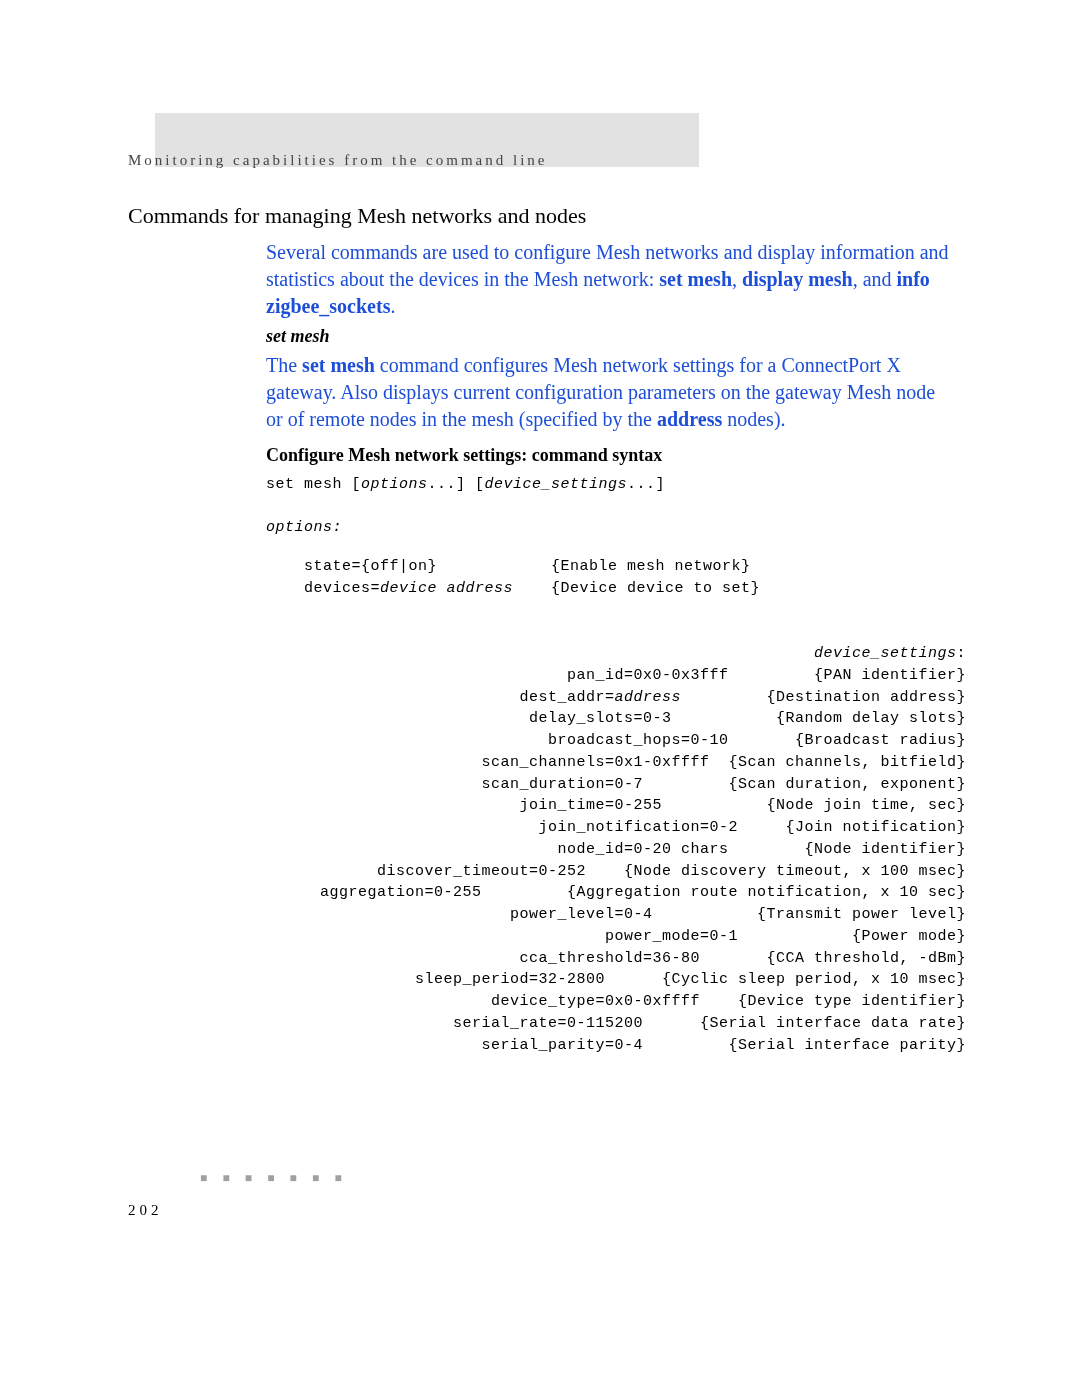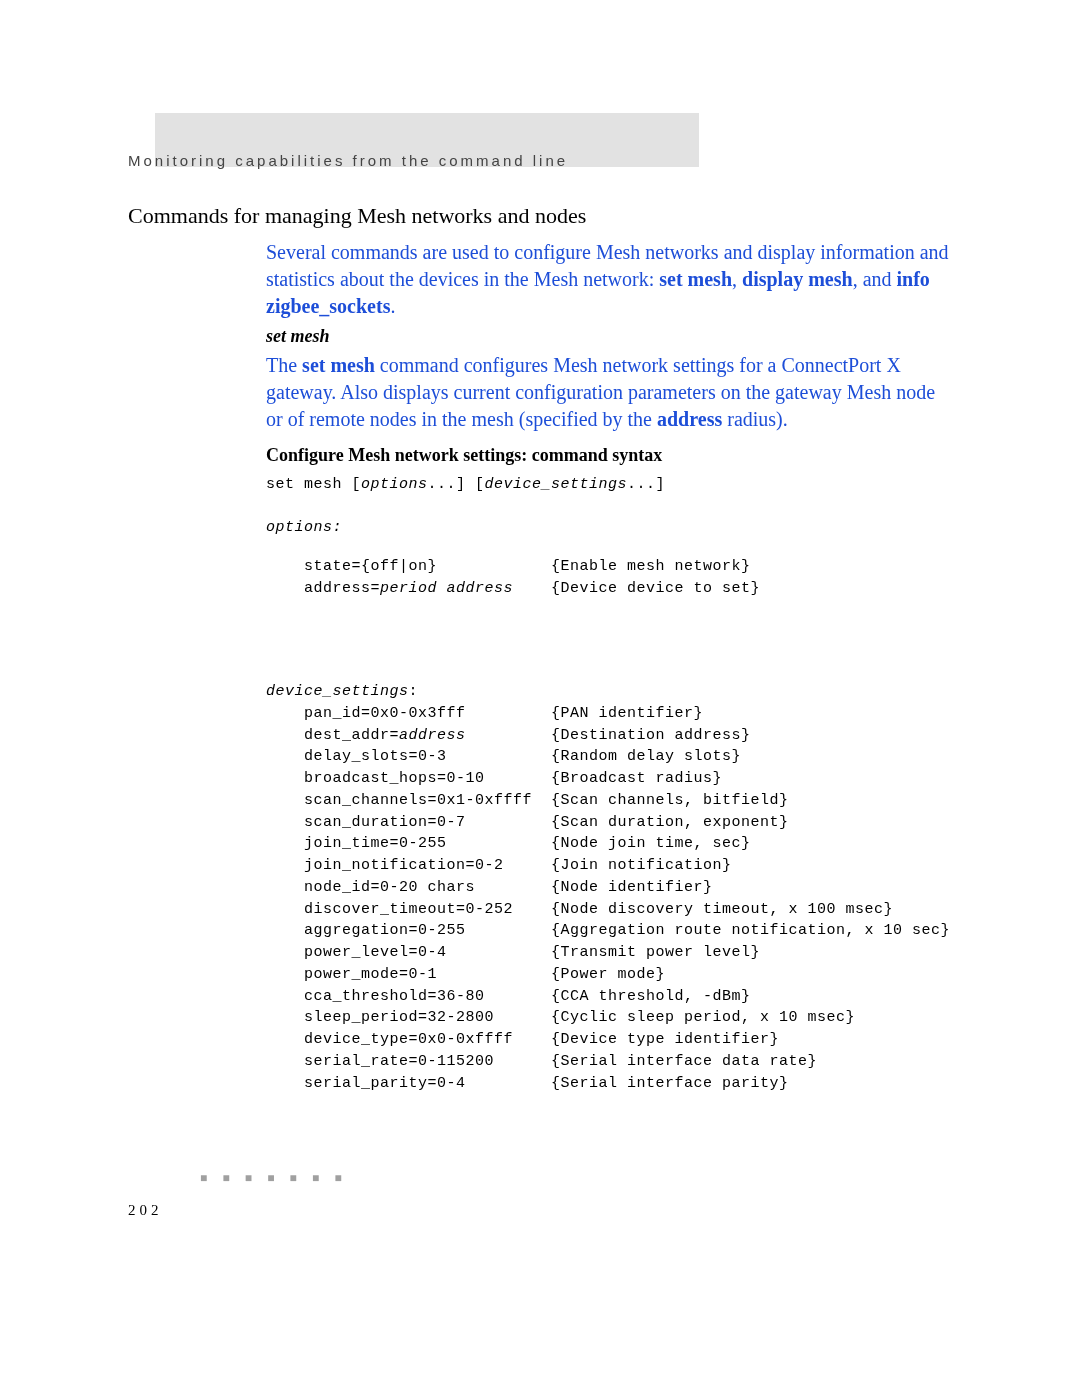--- a/index.html
+++ b/index.html
@@ -21,21 +21,21 @@
     top: 113px;
     left: 155px;
     width: 544px;
     height: 54px;
     background: #e2e2e2;
   }
   .header-text {
     position: absolute;
     top: 152px;
     left: 128px;
-    font-family: Liberation Sans, sans-serif;
+    font-family: Liberation Serif, serif;
     font-size: 15px;
     letter-spacing: 3px;
     color: #444;
   }
   .section-title {
     position: absolute;
     top: 203px;
     left: 128px;
     font-family: "Times New Roman", Times, serif;
     font-size: 22px;
@@ -80,21 +80,21 @@
     font-family: "Courier New", Courier, monospace;
     font-size: 15px;
     line-height: 1.45;
     color: #000;
     white-space: pre;
     letter-spacing: 0.5px;
   }
   .cmd { top: 474px; }
   .opts-label { top: 517px; font-style: italic; }
   .opts-lines { top: 556px; }
-  .dev-lines { top: 681px; }
+  .dev-lines { top: 643px; text-align: right; }
   .em { font-style: italic; }
   .bold { font-weight: bold; }
   .page-num {
     position: absolute;
     top: 1172px;
     left: 128px;
     font-family: "Times New Roman", Times, serif;
     font-size: 15px;
     letter-spacing: 4px;
     color: #000;
@@ -120,31 +120,31 @@
 
   <div class="section-title">Commands for managing Mesh networks and nodes</div>
 
   <div class="body-block intro">
     <span>Several commands are used to configure Mesh networks and display information and statistics about the devices in the Mesh network: </span><span class="bold">set mesh</span><span>, </span><span class="bold">display mesh</span><span>, and </span><span class="bold">info zigbee_sockets</span><span>.</span>
   </div>
 
   <div class="sub1">set mesh</div>
 
   <div class="body-block para1">
-    <span>The </span><span class="bold">set mesh</span><span> command configures Mesh network settings for a ConnectPort X gateway. Also displays current configuration parameters on the gateway Mesh node or of remote nodes in the mesh (specified by the </span><span class="bold">address</span><span> radius).</span>
+    <span>The </span><span class="bold">set mesh</span><span> command configures Mesh network settings for a ConnectPort X gateway. Also displays current configuration parameters on the gateway Mesh node or of remote nodes in the mesh (specified by the </span><span class="bold">address</span><span> nodes).</span>
   </div>
 
   <div class="sub2">Configure Mesh network settings: command syntax</div>
 
   <div class="code-block cmd"><span>set mesh [</span><span class="em">options</span><span>...] [</span><span class="em">device_settings</span><span>...]</span></div>
 
   <div class="code-block opts-label">options:</div>
 
   <div class="code-block opts-lines"><span>    state={off|on}            {Enable mesh network}</span>
-<span>    address=</span><span class="em">period address</span><span>    {Device device to set}</span></div>
+<span>    devices=</span><span class="em">device address</span><span>    {Device device to set}</span></div>
 
   <div class="code-block dev-lines"><span class="em">device_settings</span><span>:</span>
 <span>    pan_id=0x0-0x3fff         {PAN identifier}</span>
 <span>    dest_addr=</span><span class="em">address</span><span>         {Destination address}</span>
 <span>    delay_slots=0-3           {Random delay slots}</span>
 <span>    broadcast_hops=0-10       {Broadcast radius}</span>
 <span>    scan_channels=0x1-0xffff  {Scan channels, bitfield}</span>
 <span>    scan_duration=0-7         {Scan duration, exponent}</span>
 <span>    join_time=0-255           {Node join time, sec}</span>
 <span>    join_notification=0-2     {Join notification}</span>

